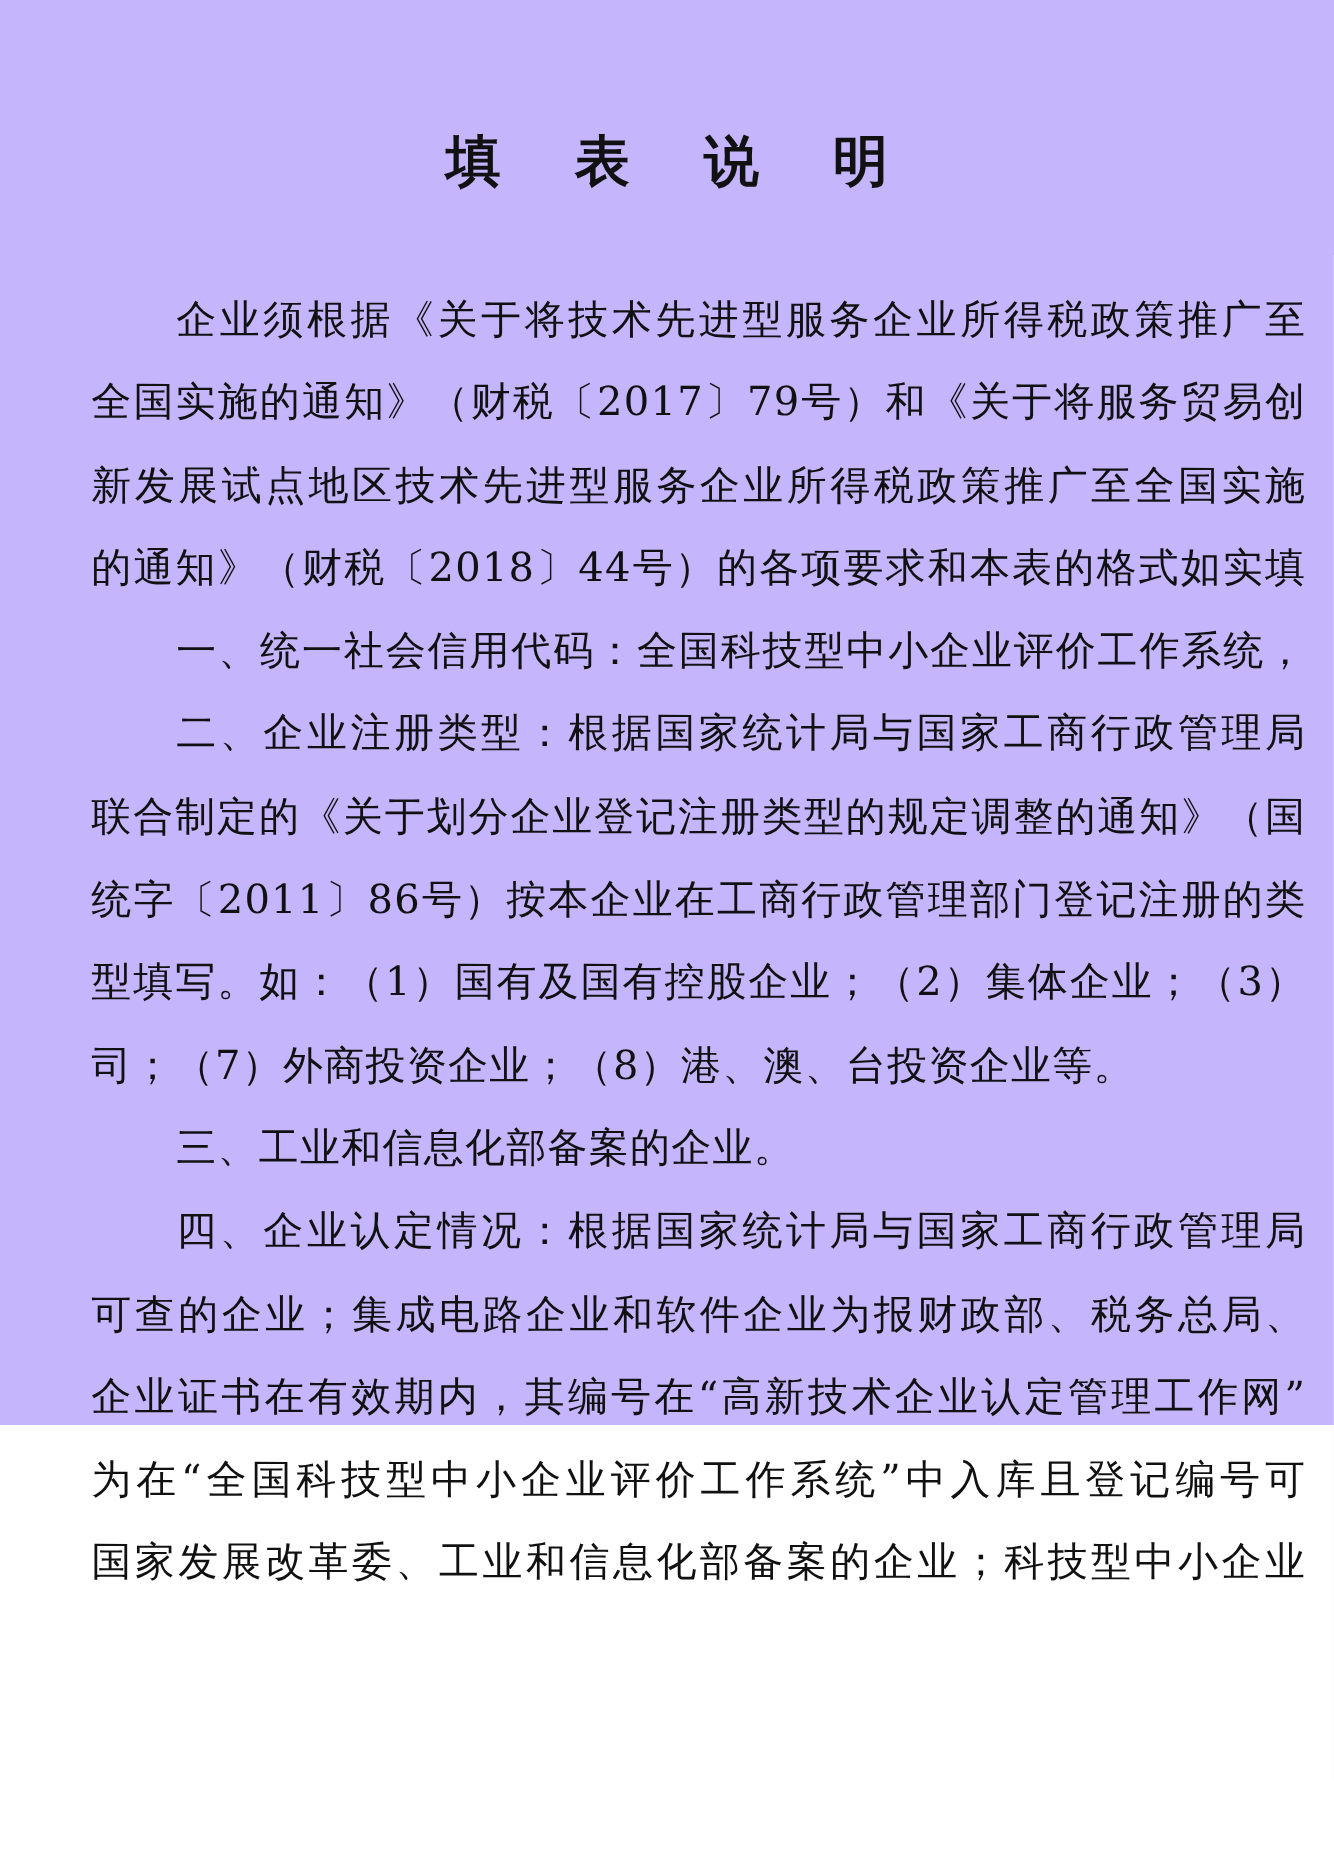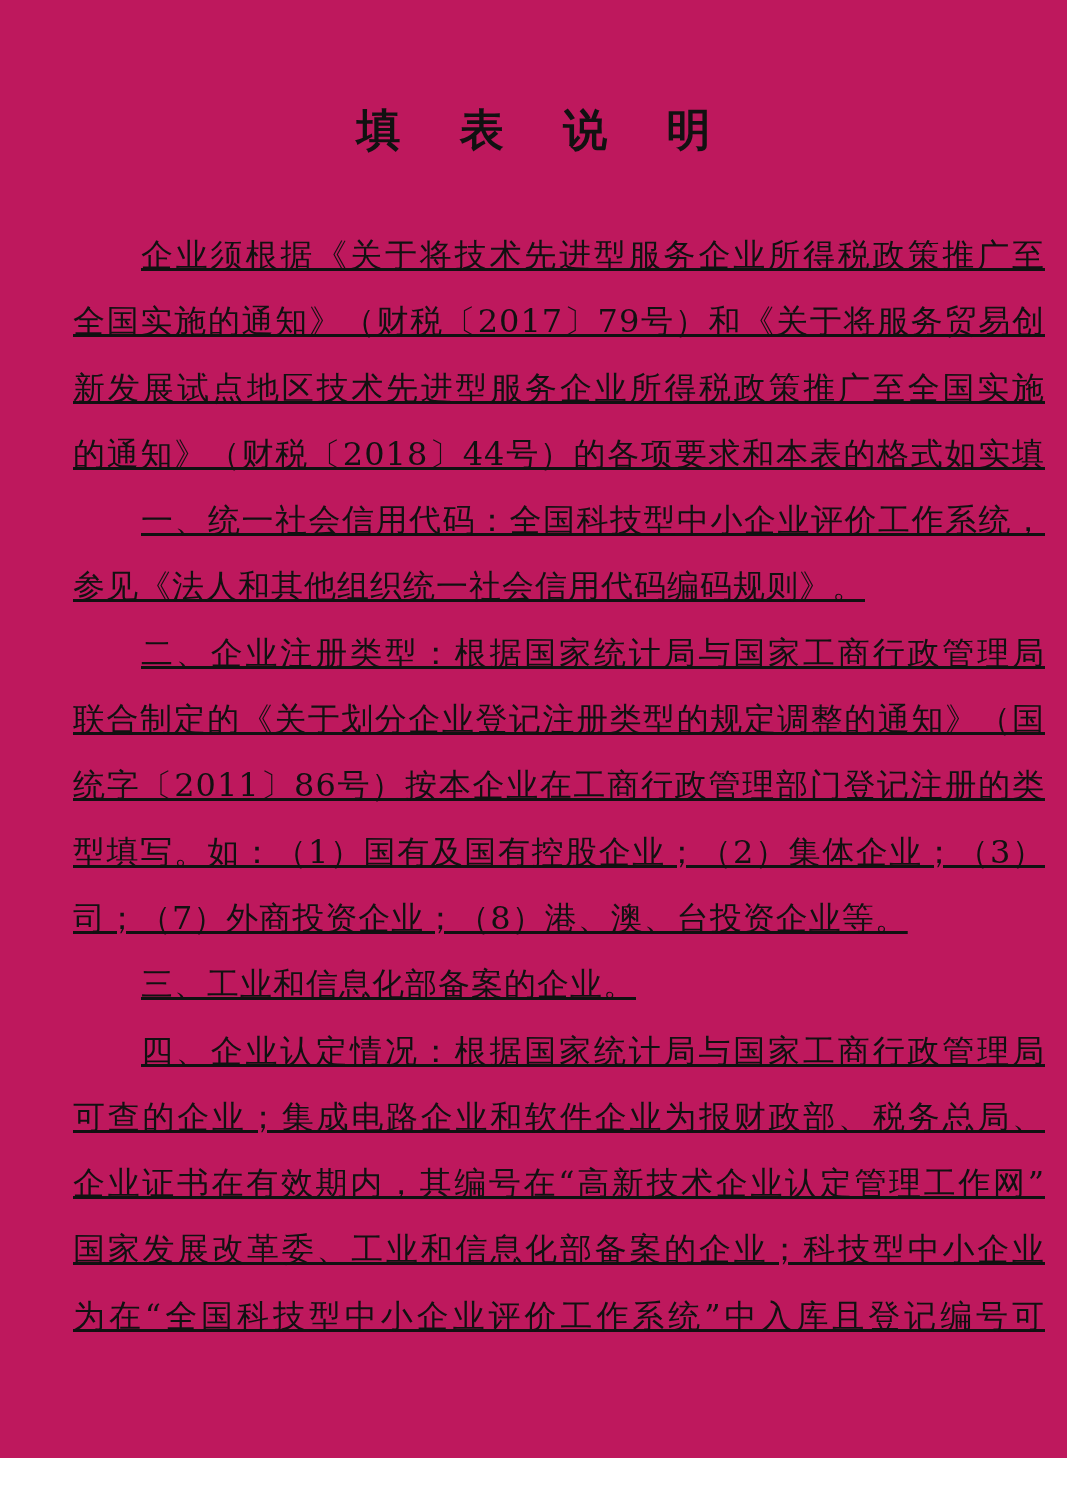--- a/index.html
+++ b/index.html
@@ -13,42 +13,41 @@
       overflow: hidden;
       position: relative;
       font-family: "DejaVu Serif", "Liberation Serif", serif;
       color: #111111;
     }
     .page {
       position: absolute;
       left: 0;
       top: 0;
       width: 1067px;
-      height: 1458px;
-      background: #be185d;
+      height: 1140px;
+      background: #c4b5fd;
     }
     .title {
       position: absolute;
       left: 0;
       top: 100px;
       width: 1067px;
       text-align: center;
       font-size: 44px;
       font-weight: bold;
       letter-spacing: 22px;
       line-height: 60px;
       padding-left: 22px;
       box-sizing: border-box;
     }
     .body-text {
       position: absolute;
       left: 73px;
       top: 222px;
       width: 972px;
-      text-decoration: underline;
     }
     .line {
       height: 66.3px;
       line-height: 66.3px;
       font-size: 32px;
       white-space: nowrap;
       text-align: justify;
       text-align-last: justify;
       letter-spacing: 1px;
     }
@@ -70,37 +69,36 @@
 
     <div>
       <div class="line indent">企业须根据《关于将技术先进型服务企业所得税政策推广至</div>
       <div class="line">全国实施的通知》（财税〔2017〕79号）和《关于将服务贸易创</div>
       <div class="line">新发展试点地区技术先进型服务企业所得税政策推广至全国实施</div>
       <div class="line">的通知》（财税〔2018〕44号）的各项要求和本表的格式如实填</div>
     </div>
 
     <div>
       <div class="line indent">一、统一社会信用代码：全国科技型中小企业评价工作系统，</div>
-      <div class="line last">参见《法人和其他组织统一社会信用代码编码规则》。</div>
     </div>
 
     <div>
       <div class="line indent">二、企业注册类型：根据国家统计局与国家工商行政管理局</div>
       <div class="line">联合制定的《关于划分企业登记注册类型的规定调整的通知》（国</div>
       <div class="line">统字〔2011〕86号）按本企业在工商行政管理部门登记注册的类</div>
       <div class="line">型填写。如：（1）国有及国有控股企业；（2）集体企业；（3）</div>
       <div class="line last">司；（7）外商投资企业；（8）港、澳、台投资企业等。</div>
     </div>
 
     <div>
       <div class="line indent last">三、工业和信息化部备案的企业。</div>
     </div>
 
     <div>
       <div class="line indent">四、企业认定情况：根据国家统计局与国家工商行政管理局</div>
       <div class="line">可查的企业；集成电路企业和软件企业为报财政部、税务总局、</div>
       <div class="line">企业证书在有效期内，其编号在“高新技术企业认定管理工作网”</div>
+      <div class="line">为在“全国科技型中小企业评价工作系统”中入库且登记编号可</div>
       <div class="line">国家发展改革委、工业和信息化部备案的企业；科技型中小企业</div>
-      <div class="line">为在“全国科技型中小企业评价工作系统”中入库且登记编号可</div>
     </div>
 
   </div>
 </div>
 
 </body></html>

